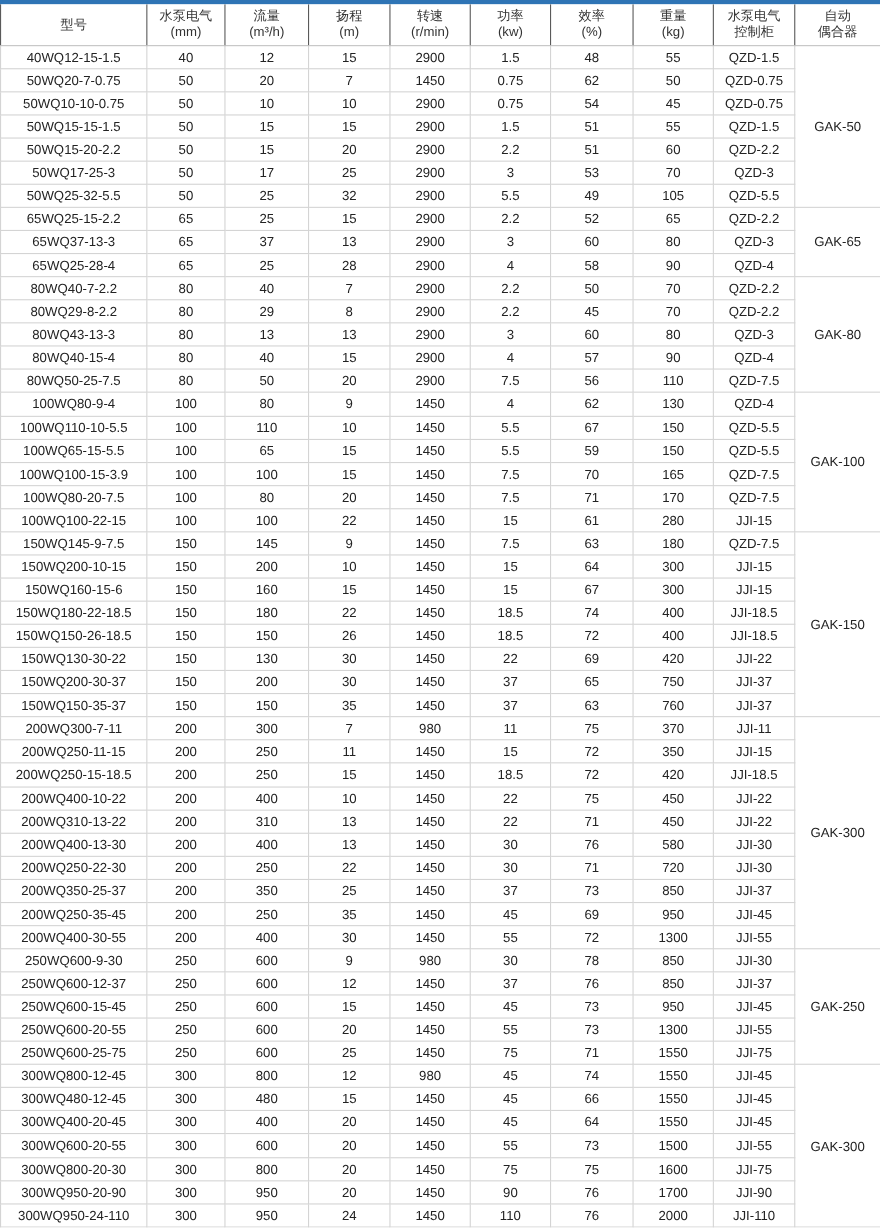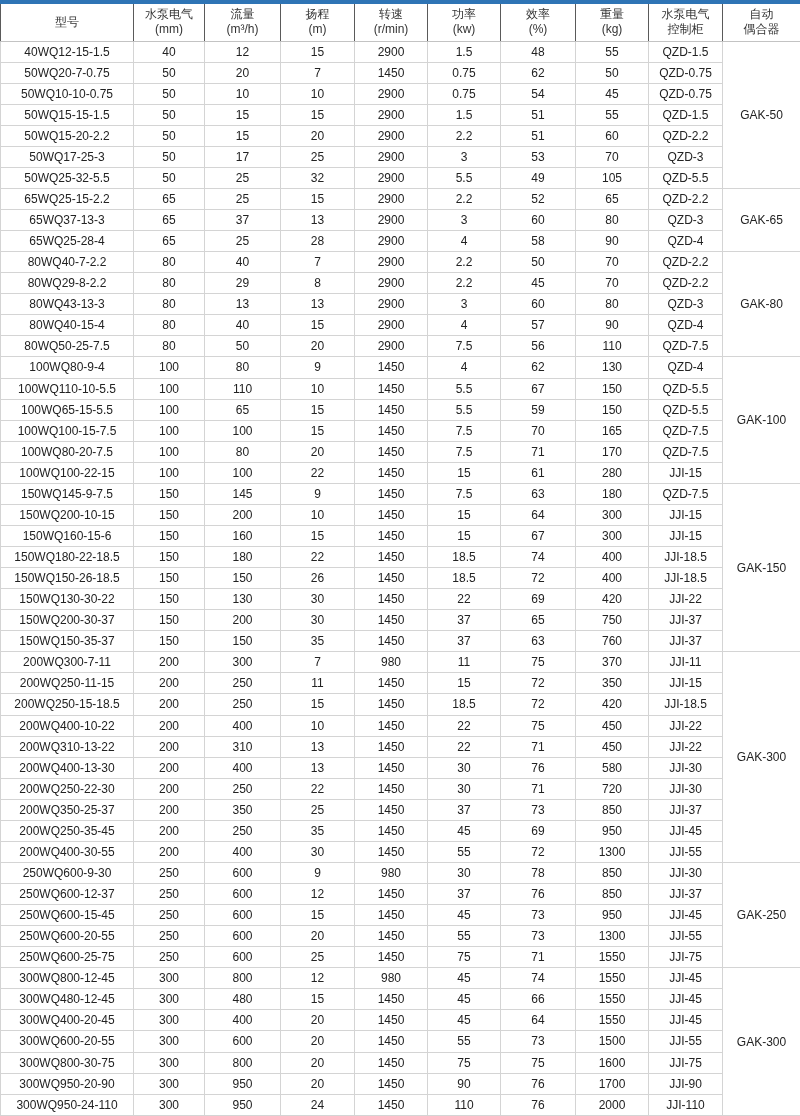--- a/index.html
+++ b/index.html
@@ -305,21 +305,21 @@
         <td>100</td>
         <td>65</td>
         <td>15</td>
         <td>1450</td>
         <td>5.5</td>
         <td>59</td>
         <td>150</td>
         <td>QZD-5.5</td>
       </tr>
       <tr>
-        <td>100WQ100-15-7.5</td>
+        <td>100WQ100-15-3.9</td>
         <td>100</td>
         <td>100</td>
         <td>15</td>
         <td>1450</td>
         <td>7.5</td>
         <td>70</td>
         <td>165</td>
         <td>QZD-7.5</td>
       </tr>
       <tr>
@@ -639,21 +639,21 @@
         <td>300</td>
         <td>600</td>
         <td>20</td>
         <td>1450</td>
         <td>55</td>
         <td>73</td>
         <td>1500</td>
         <td>JJI-55</td>
       </tr>
       <tr>
-        <td>300WQ800-30-75</td>
+        <td>300WQ800-20-30</td>
         <td>300</td>
         <td>800</td>
         <td>20</td>
         <td>1450</td>
         <td>75</td>
         <td>75</td>
         <td>1600</td>
         <td>JJI-75</td>
       </tr>
       <tr>

